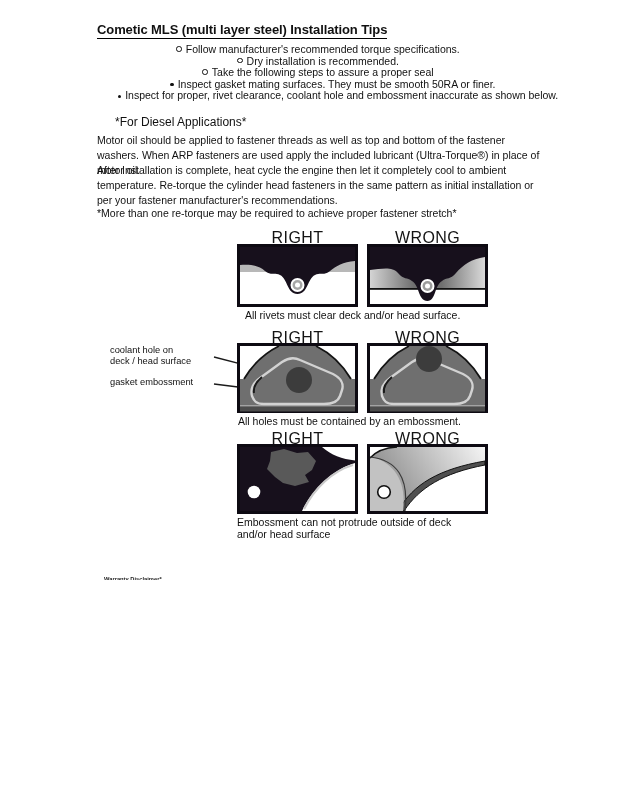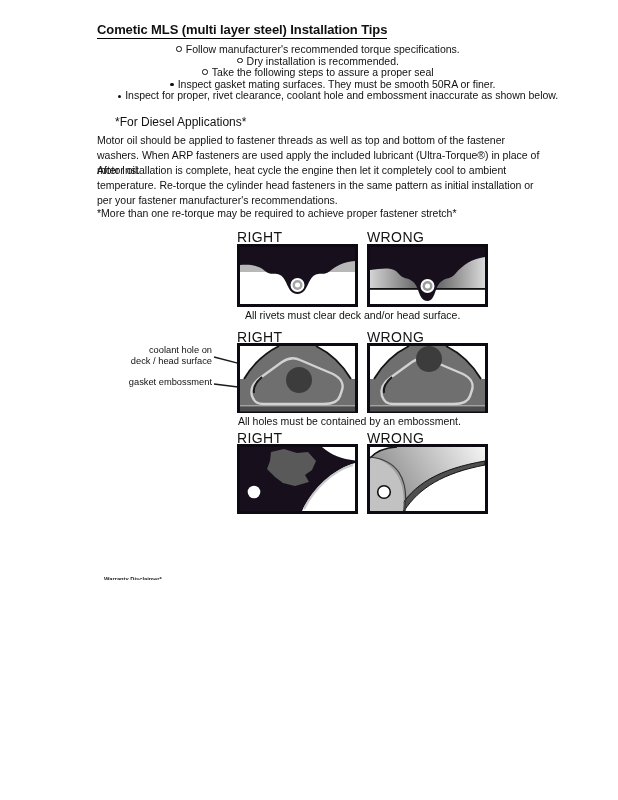--- a/index.html
+++ b/index.html
@@ -15,23 +15,23 @@
   .tips{left:88px;top:44px;font-size:10.5px;line-height:11.6px;width:460px;}
   .tip-row{white-space:nowrap;text-align:center;}
   .ring{display:inline-block;width:3.5px;height:3.5px;border:1px solid #111;border-radius:50%;margin-right:4px;vertical-align:1.5px;}
   .sub{margin-left:30px;}
   .dot{display:inline-block;width:3.2px;height:3.2px;background:#111;border-radius:50%;margin-right:4px;vertical-align:1.5px;}
   .h2{left:115px;top:115px;font-size:12px;font-weight:normal;}
   .para{left:97px;width:452px;font-size:10.5px;line-height:15px;}
   .p1{top:133px;}
   .p2{top:163px;}
   .p3{top:206px;white-space:nowrap;}
-  .dlabel{width:121px;font-size:14px;letter-spacing:0.4px;color:#141414;}
+  .dlabel{width:121px;text-align:center;font-size:16px;letter-spacing:0.4px;color:#141414;}
   .caption{font-size:10.5px;line-height:11.5px;white-space:pre-line;color:#111;}
-  .callout{width:102px;text-align:right;font-size:9.3px;line-height:10.6px;white-space:pre-line;color:#111;}
+  .callout{width:102px;text-align:left;font-size:9.3px;line-height:10.6px;white-space:pre-line;color:#111;}
   .legal{
     left:104px;top:576px;width:836px;font-size:11.5px;line-height:1.04;
     transform:scale(0.5);transform-origin:0 0;color:#222;
   }
   .legal .lp{margin:0 0 11px 0;white-space:pre-line;}
   .legal .lh{font-weight:bold;margin:0 0 11px 0;}
   .pagenum{left:384px;top:756px;font-size:14.5px;letter-spacing:0.3px;color:#ec4899;}
   svg{display:block;}
 </style>
 </head>
@@ -151,20 +151,22 @@
     <rect x="1.5" y="1.5" width="118" height="67" fill="url(#g3)" stroke="#0d0a12" stroke-width="3"></rect>
     <path d="M31,67 C46,40 72,25 118,17 L118,67 Z" fill="#ffffff"></path>
     <path d="M31,67 C46,40 72,25 118,17 L118,21 C76,29 52,44 37,67 Z" fill="#4f4f4f" stroke="#111111" stroke-width="1"></path>
     <path d="M3,12 C26,18 40,36 36,67 L3,67 Z" fill="#c2c2c2"></path>
     <path d="M3,3 L30,3 Q12,4 3,14 Z" fill="#ffffff"></path>
     <path d="M30,3 Q12,4 3,14" fill="none" stroke="#111111" stroke-width="1.5"></path>
     <path d="M3,13 C30,16 42,34 38,67" fill="none" stroke="#3a3a3a" stroke-width="1.2"></path>
     <circle cx="17" cy="48" r="6.3" fill="#ffffff" stroke="#111111" stroke-width="1.6"></circle>
   </svg>
 
+  <div class="abs caption" style="left:237px;top:517px;">Embossment can not protrude outside of deck
+and/or head surface</div>
 
   <div class="abs legal">
     <div class="lh">Warranty Disclaimer*</div>
     <div class="lp">Due to the nature of performance applications, the parts in this catalog are sold without any express warranty or any implied warranty of merchantability or fitness for a particular purpose.  Cometic Gasket Inc., shall not, under any circumstances, be liable for any special, incidental or consequential damages, including, person, party or property, but not limited to, damage, or loss of property or equipment, loss of profits or revenue, cost of purchased or replacement goods, or claims of customers of the purchase, which may arise and/or result from sale, installation or use of these parts.  Installation of these parts could adversely affect the motor manufacturers warranty coverage.</div>
     <div class="lp">VENUE-The agreed upon venue, in the event of dispute whatsoever between the parties, whether instituted by either party, including, but not limited to, contract terms, payment terms, delivery, type, defects, sufficiency of product, shall be the Court of Common Pleas, Lake County, Ohio or the Painesville Municipal Court, Lake County, Ohio, depending on the amount in controversy.
 This agreement shall be governed by and construed under the laws of the State of Ohio.</div>
     <div class="lp">All prices and terms are subject to change without notice.</div>
     <div class="lp">Terms COD- Secured with a completed dealer/jobber application on File, COD-Company check with a current credit card number on file.  Open accounts may be established by well rated firms.  A credit application is available upon request.  Open accounts are due payable Net 30 days from date of invoice.  No statement will be sent.  If an account becomes 60 or more days past due, it is subject to being placed on credit hold.  No orders will be shipped or new orders accepted until past due balance is paid.  If an account becomes 90 or more days past due, it is subject to being placed for collections.  All costs of collection are the responsibility of the customer, including attorney fees, court costs, and other expenses of litigation.</div>
     <div class="lp">Returns- Authorized (RGA) must be obtained in advance on all returns.  A packing slip or invoice number must accompany the merchandise.  No returns after 30 days from invoice date.  All returns are subject to a 25% restocking charge.  All custom designed and custom manufactured gaskets are non-returnable.</div>
     <div class="lp">Only catalog parts are returnable.

